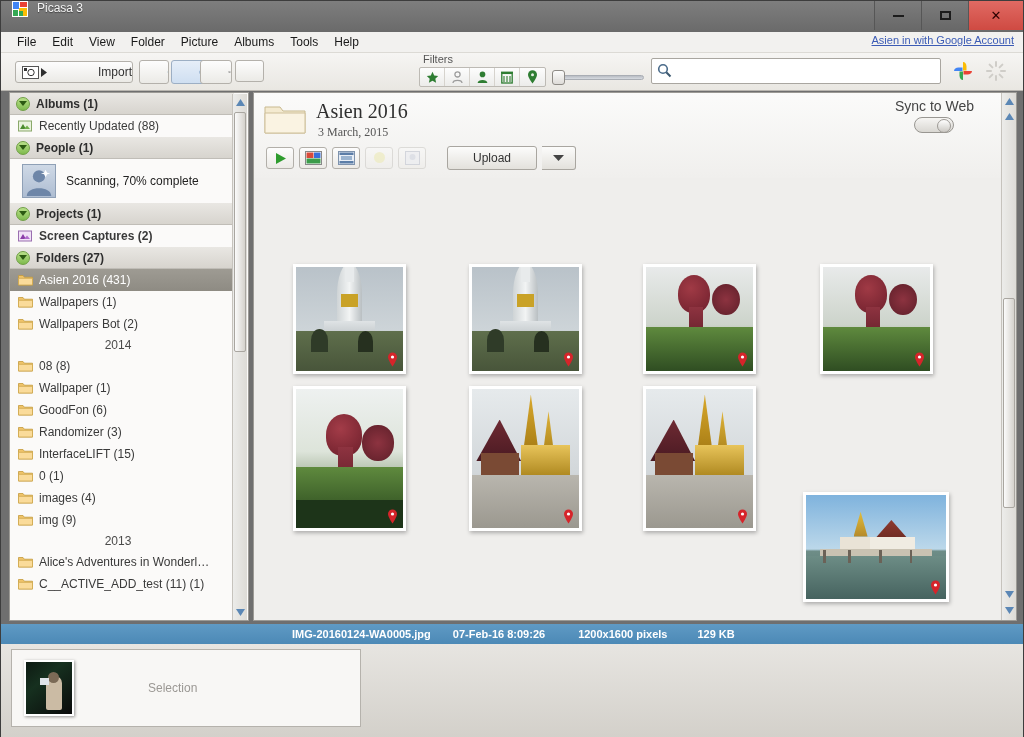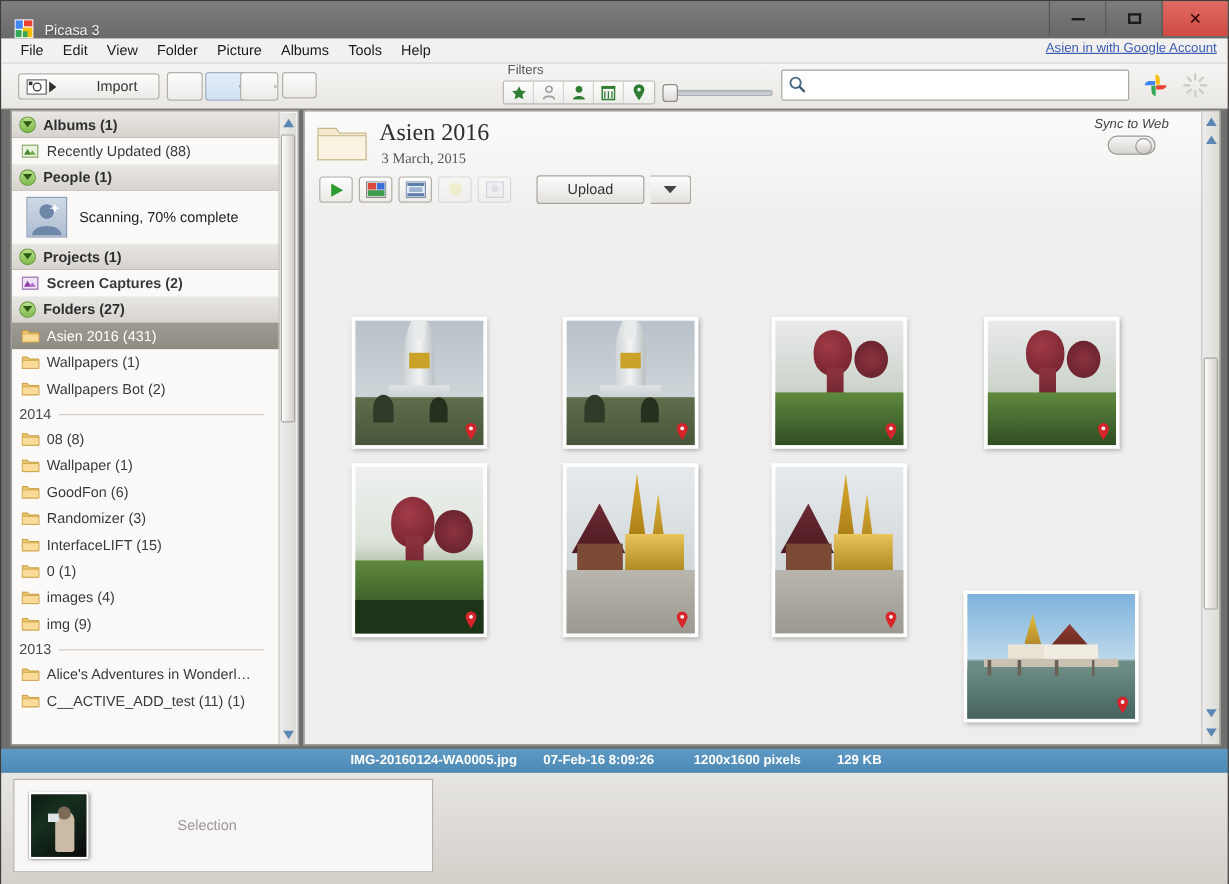--- a/index.html
+++ b/index.html
@@ -12,21 +12,21 @@
   .app{
     position:relative; width:1024px; height:737px;
     background:#6f6f6f;
     border:1px solid #3d3d3d;
   }
 
   
   .titlebar{
     position:absolute; left:0; top:0; width:100%; height:31px;
     background:linear-gradient(#7e7e7e,#6a6a6a);
-    display:flex; align-items:flex-end;
+    display:flex; align-items:flex-start;
   }
   .titlebar .tb-icon{ margin-left:11px; width:16px; height:16px; }
   .titlebar .tb-text{
     margin-left:9px; font-size:12px; color:#f2f2f2;
     text-shadow:0 1px 1px rgba(0,0,0,.45);
   }
   .wincontrols{ position:absolute; right:0; top:0; display:flex; height:31px; }
   .wbtn{
     width:47px; height:29px; border-left:1px solid #565656;
     display:flex; align-items:center; justify-content:center;
@@ -51,21 +51,21 @@
 
   
   .toolbar{
     position:absolute; left:0; top:52px; width:100%; height:38px;
     background:linear-gradient(#f6f5f3,#e9e7e2);
     border-bottom:1px solid #b9b6b0;
   }
   .tb-btn{
     position:absolute; background:linear-gradient(#fdfdfd,#ebeae6);
     border:1px solid #b4b1ab; border-radius:3px;
-    display:flex; align-items:center; justify-content:center;padding-left:27px;
+    display:flex; align-items:center; justify-content:flex-end;padding-left:27px;
   }
   .import-btn{ left:14px; top:60px; width:118px; height:22px; }
   .import-btn .lbl{ font-size:12px; color:#333; margin-left:20px;}
   .import-ico{ position:absolute; left:6px; top:4px; width:26px;height:13px;}
   .grp2{ left:138px; top:59px; width:30px; height:24px; }
   .grp3{ left:170px; top:59px; width:34px; height:24px;
          background:linear-gradient(#e6eef8,#cfdff1); border-color:#9dafc4;}
   .grp4{ left:199px; top:59px; width:32px; height:24px; }
   .grp5{ left:234px; top:59px; width:26px; height:22px; }
   .grp6{ left:268px; top:60px; width:28px; height:21px; border-color:transparent;
@@ -116,21 +116,21 @@
   .tri i{ width:0;height:0;border-left:4px solid transparent;
           border-right:4px solid transparent;border-top:5px solid #2c5a12;}
   .sb-row{ height:22px; display:flex; align-items:center; padding-left:8px;
            font-size:12px; color:#3a3a3a; }
   .sb-row.sel{ background:linear-gradient(#9e9b93,#8e8b83); color:#fff; }
   .sb-row.bold{ font-weight:bold;border-radius:10px; }
   .folder-ico{ width:15px; height:12px; margin-right:6px; flex:none;}
   .scan-row{ height:44px; display:flex; align-items:center; padding-left:12px;}
   .scan-av{ width:34px;height:34px; background:linear-gradient(#cfd9e6,#aebdd2);
             border:1px solid #8fa0b6; margin-right:10px; position:relative;}
-  .yearsep{ display:flex; align-items:center; padding:3px 8px 3px 6px; }
+  .yearsep{ display:flex; align-items:center; padding:3px 8px 3px 6px;flex-direction:column; }
   .yearsep span{ font-size:12px; color:#4a4a4a; margin-right:6px; }
   .yearsep .ln{ flex:1; height:1px; background:#cfccc6; }
   .sb-scroll{
     position:absolute; right:1px; top:1px; width:15px; height:527px;
     background:linear-gradient(90deg,#ececea,#dddbd6);
     border-left:1px solid #c6c3bd;
   }
   .sb-thumb{ position:absolute; left:1px; top:18px; width:12px; height:240px;
     background:linear-gradient(90deg,#fbfbfb,#d5d2cc); border:1px solid #a9a6a0;
     border-radius:2px;}
@@ -165,21 +165,21 @@
     margin-left:16px; width:90px; height:24px; border:1px solid #a9a6a0;
     border-radius:3px; background:linear-gradient(#fcfcfb,#e3e1dc);
     display:flex;align-items:center;justify-content:center; font-size:12px;color:#333;
   }
   .upload-caret{
     width:34px; height:24px; border:1px solid #a9a6a0; border-left:none;
     border-radius:0 3px 3px 0; background:linear-gradient(#fcfcfb,#e3e1dc);
     display:flex;align-items:center;justify-content:center;
   }
   .sync{ position:absolute; right:42px; top:5px; text-align:center; }
-  .sync .lbl{ font-size:11px; color:#444;font-style:italic; }
+  .sync .lbl{ font-size:14px; color:#444; }
   .sync .sw{
     width:40px;height:16px;border:1px solid #989691;border-radius:9px;
     background:linear-gradient(#f6f5f3,#d9d7d2); margin:3px auto 0; position:relative;
   }
   .sync .sw::after{
     content:''; position:absolute; right:2px; top:1px; width:12px;height:12px;
     border-radius:50%; background:linear-gradient(#fff,#cbc8c3); border:1px solid #9d9a95;
   }
   .grid{ position:absolute; left:0; top:86px; width:749px; height:443px; }
   .ph{ position:absolute; background:#fff; padding:3px;

